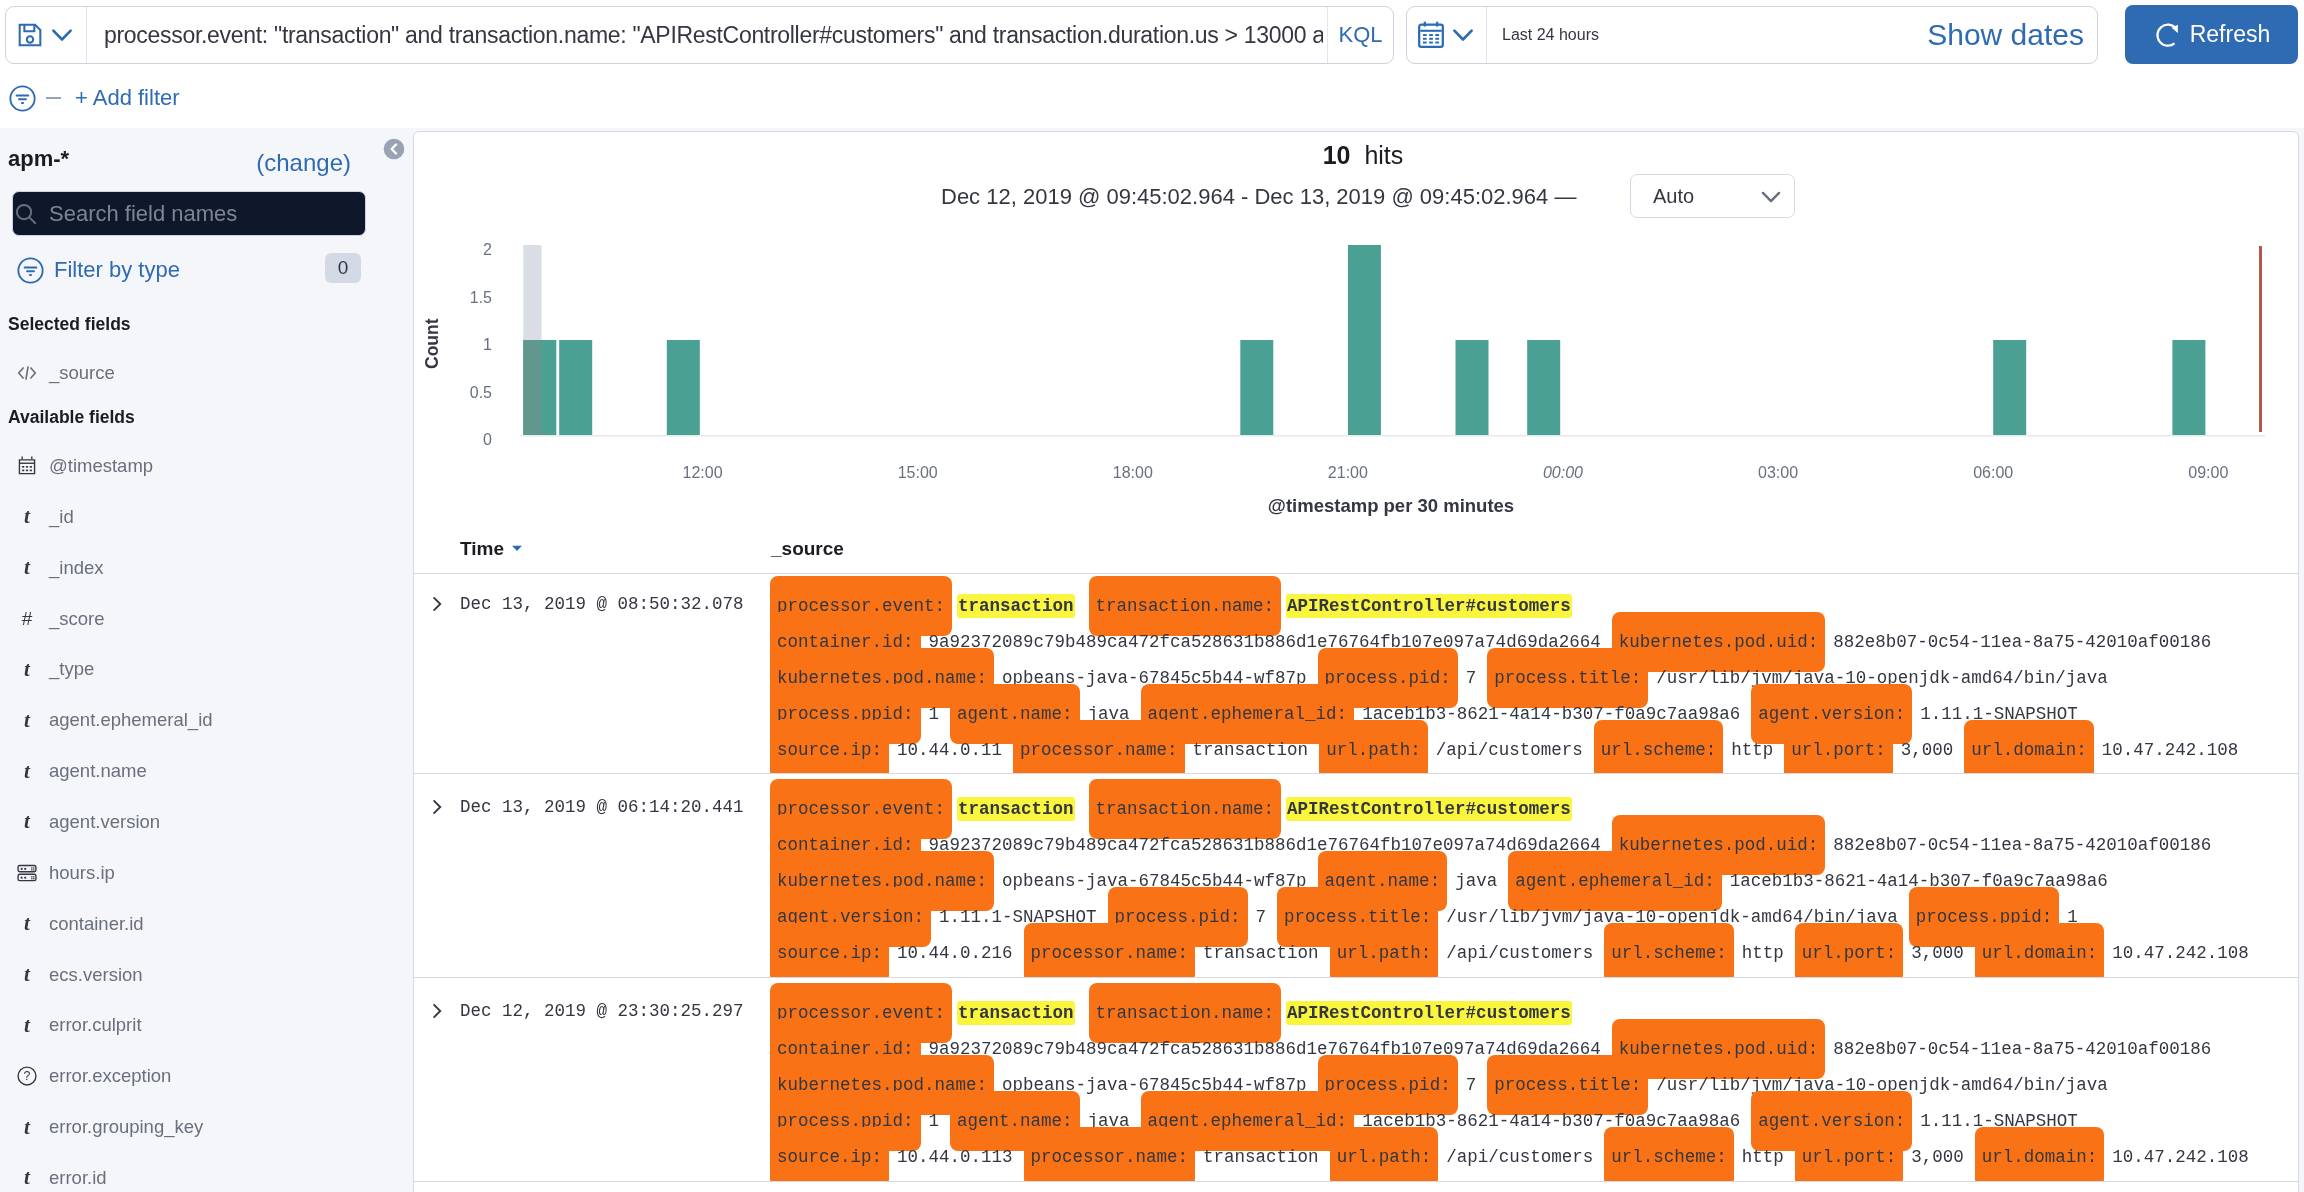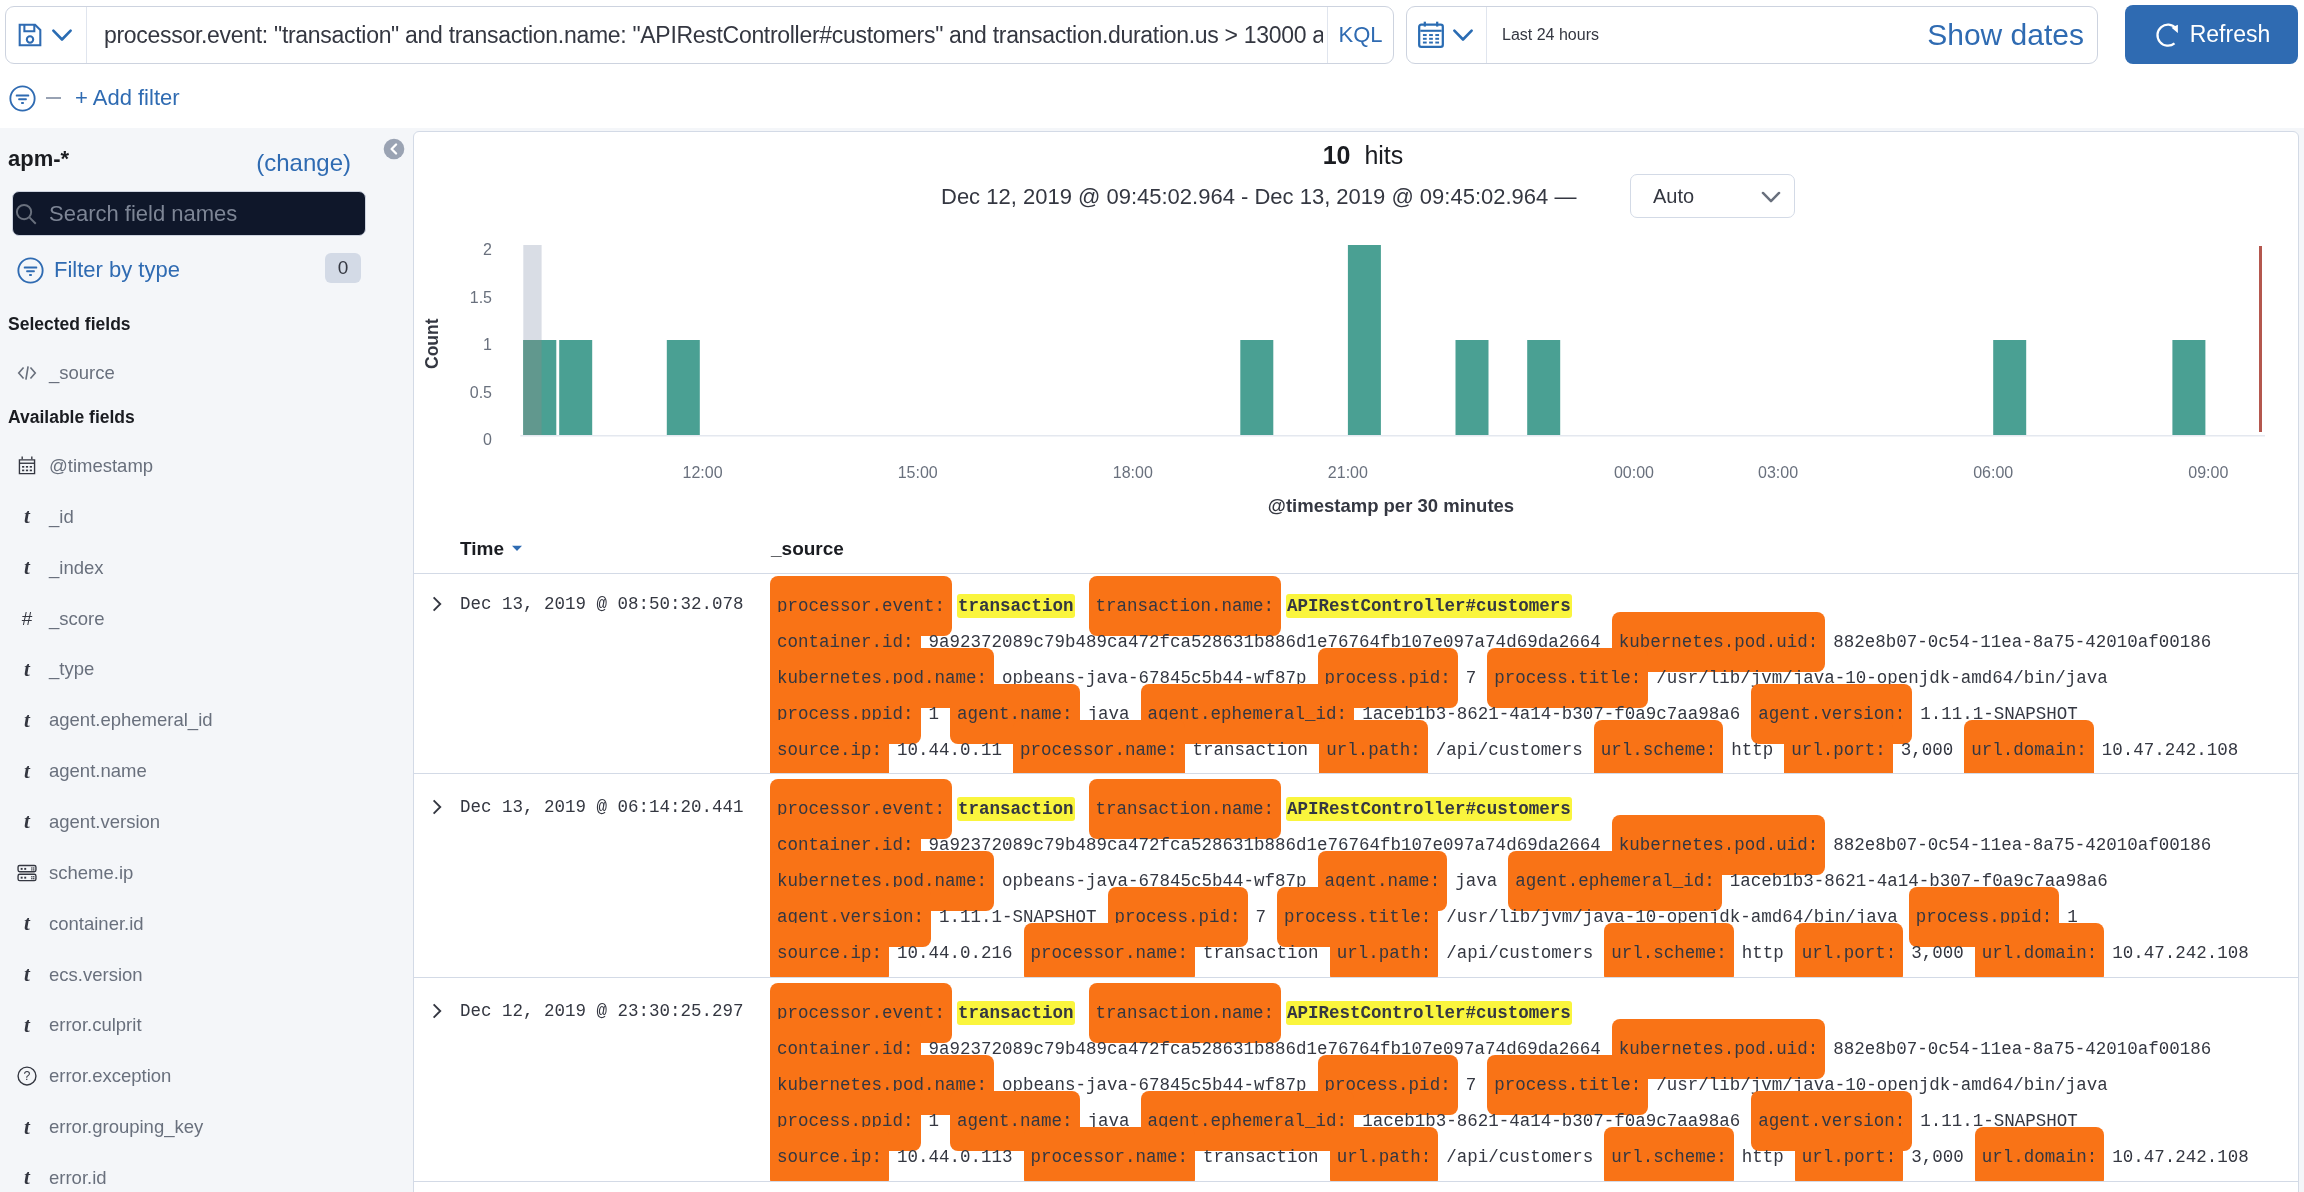--- a/index.html
+++ b/index.html
@@ -236,21 +236,21 @@
               <rect x="12.4" y="5.3" width="1" height="0.9"></rect>
               <rect x="3.4" y="10.7" width="1.4" height="1.4"></rect>
               <rect x="6" y="10.7" width="1.4" height="1.4"></rect>
               <rect x="11" y="10.3" width="1" height="0.9"></rect>
               <rect x="12.4" y="10.3" width="1" height="0.9"></rect>
               <rect x="11" y="11.7" width="1" height="0.9"></rect>
               <rect x="12.4" y="11.7" width="1" height="0.9"></rect>
             </g>
           </svg>
         </span>
-        <span class="fname">scheme.ip</span>
+        <span class="fname">hours.ip</span>
       </div>
       <div class="frow" style="top:898.6500000000002px;">
         <span class="fic">
           <span class="ic-t">t</span>
         </span>
         <span class="fname">container.id</span>
       </div>
       <div class="frow" style="top:949.5000000000002px;">
         <span class="fic">
           <span class="ic-t">t</span>
@@ -317,21 +317,21 @@
   </svg>
 <div class="ylab" style="top:239.0px;">2</div>
 <div class="ylab" style="top:286.5px;">1.5</div>
 <div class="ylab" style="top:334.0px;">1</div>
 <div class="ylab" style="top:381.5px;">0.5</div>
 <div class="ylab" style="top:429.0px;">0</div>
 <div class="xlab" style="left:642.6px;">12:00</div>
 <div class="xlab" style="left:857.7px;">15:00</div>
 <div class="xlab" style="left:1072.8px;">18:00</div>
 <div class="xlab" style="left:1287.9px;">21:00</div>
-<div class="xlab" style="left:1574px;">00:00</div>
+<div class="xlab" style="left:1503.0px;font-style:italic;">00:00</div>
 <div class="xlab" style="left:1718.1px;">03:00</div>
 <div class="xlab" style="left:1933.2px;">06:00</div>
 <div class="xlab" style="left:2148.3px;">09:00</div>
 <div id="xtitle">@timestamp per 30 minutes</div>
 <div id="ytitle">Count</div>
 <div id="th-time">Time <span style="position:relative;top:1px;"><svg width="16" height="16" viewBox="0 0 16 16">
         <path d="M3 5.8h10L8 11z" fill="#2f6bb2"></path>
       </svg></span></div>
 <div id="th-src">_source</div>
 <div class="hl" style="top:573px;"></div>

